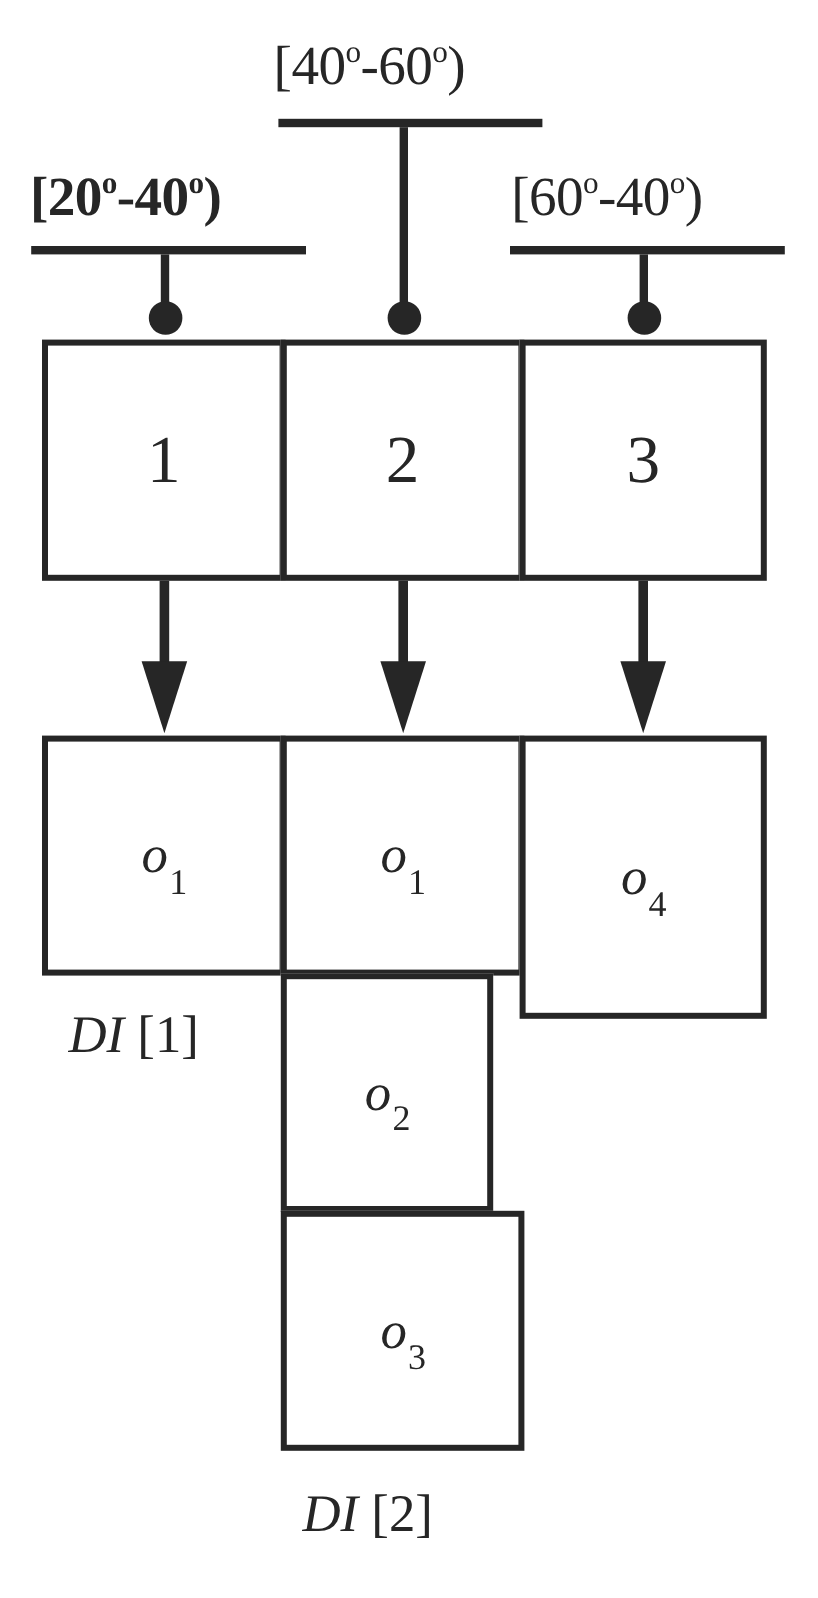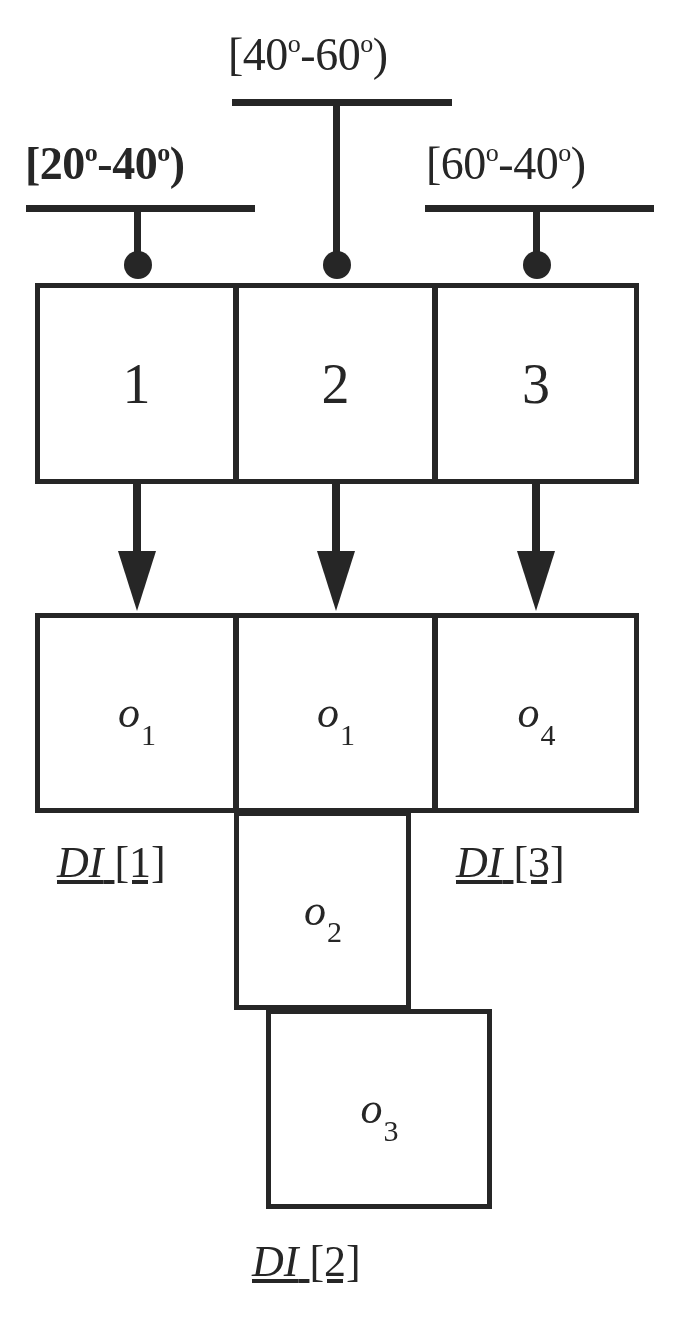--- a/index.html
+++ b/index.html
@@ -72,21 +72,20 @@
     border-top:60px solid #262626;
   }
 
   
   .dilabel{
     position:absolute;
     font-size:44px;
     line-height:1;
     white-space:nowrap;
     font-style:italic;
-    text-decoration:underline;
   }
   .dilabel .brk{font-style:normal;}
 </style>
 </head>
 <body>
 
 <div id="stage">
 
   <div class="ivlabel" style="left:228px;top:32px;">
     <span>[</span><span>40</span><span class="deg">o</span>-<span>60</span><span class="deg">o</span><span>)</span>
@@ -127,36 +126,33 @@
 
   <div class="arrowshaft" style="left:532px;top:484px;height:72px;"></div>
   <div class="arrowhead" style="left:517px;top:551px;"></div>
 
   <div class="box" style="left:35px;top:613px;width:203px;height:200px;">
     <span class="ovar"><span>o</span><span class="sub">1</span></span>
   </div>
   <div class="box" style="left:234px;top:613px;width:203px;height:200px;">
     <span class="ovar"><span>o</span><span class="sub">1</span></span>
   </div>
-  <div class="box" style="left:433px;top:613px;width:206px;height:200px;text-align:center;">
+  <div class="box" style="left:433px;top:613px;width:206px;height:236px;text-align:center;">
     <span class="ovar"><span>o</span><span class="sub">4</span></span>
   </div>
 
   <div class="box" style="left:234px;top:811px;width:177px;height:199px;">
     <span class="ovar"><span>o</span><span class="sub">2</span></span>
   </div>
-  <div class="box" style="left:234px;top:1009px;width:226px;height:200px;margin-left:32px;">
+  <div class="box" style="left:234px;top:1009px;width:203px;height:200px;">
     <span class="ovar"><span>o</span><span class="sub">3</span></span>
   </div>
 
   <div class="dilabel" style="left:57px;top:841px;">
     <span>DI</span><span class="brk"> </span><span class="brk">[1]</span>
   </div>
 
-  <div class="dilabel" style="left:456px;top:841px;">
-    <span>DI</span><span class="brk"> </span><span class="brk">[3]</span>
-  </div>
 
   <div class="dilabel" style="left:252px;top:1240px;">
     <span>DI</span><span class="brk"> </span><span class="brk">[2]</span>
   </div>
 
 </div>
 
 </body></html>

